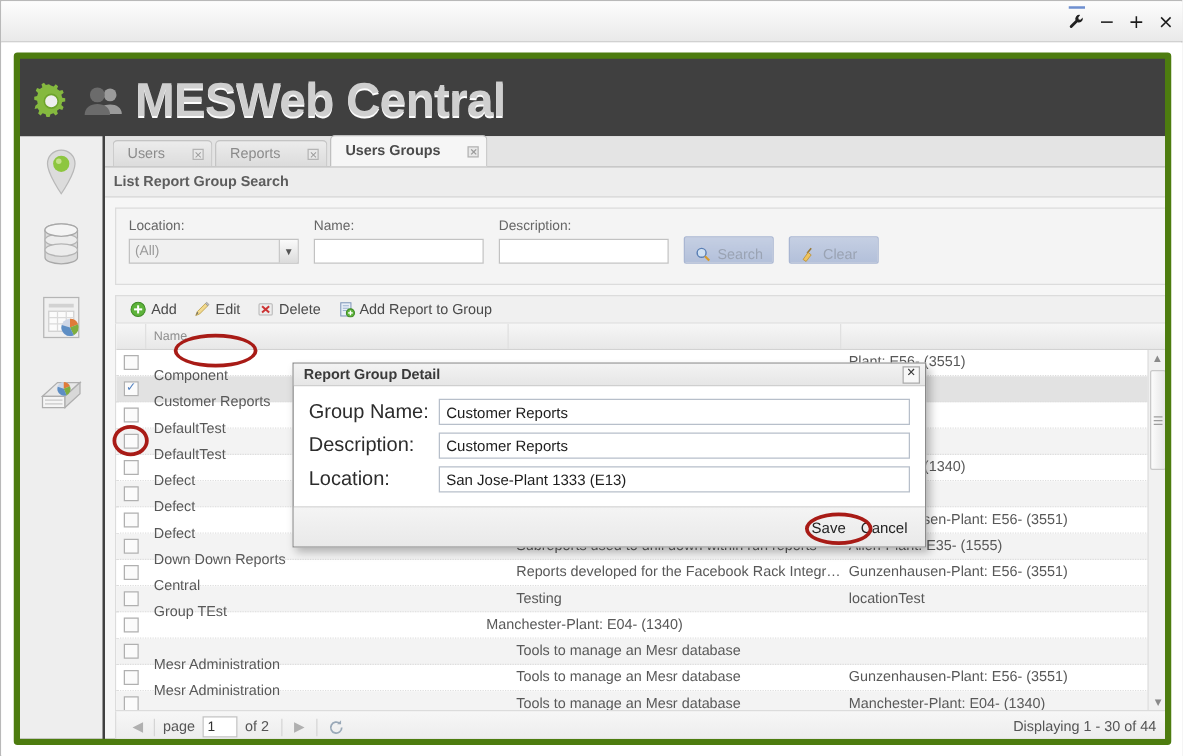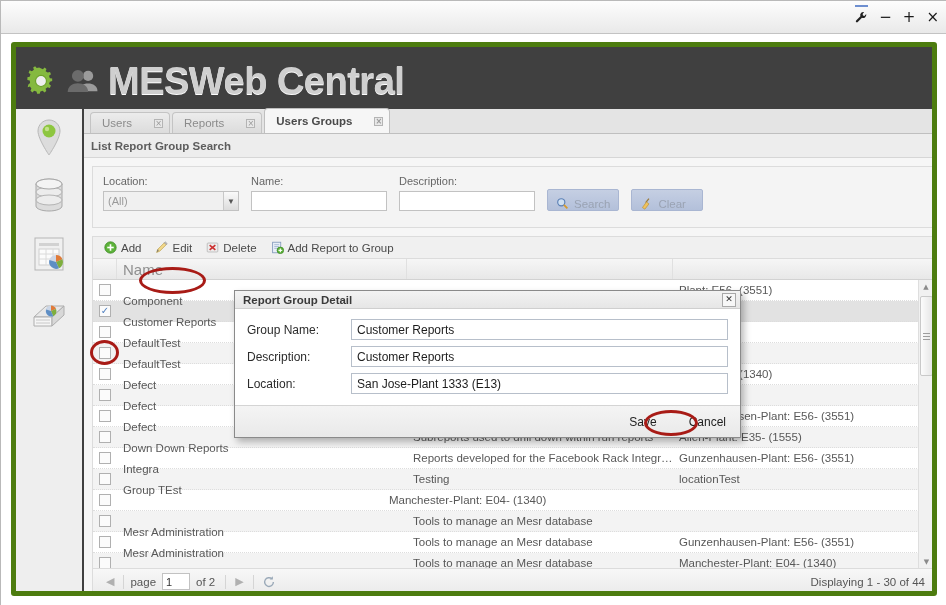--- a/index.html
+++ b/index.html
@@ -204,21 +204,21 @@
     height: 310px;
     background: #ffffff;
     border: 1px solid #dcdcdc;
     border-top: none;
     overflow: hidden;
   }
   #grid-head {
     display: flex; height: 21px;
     background: linear-gradient(to bottom,#f6f6f6,#e8e8e8);
     border-bottom: 1px solid #d2d2d2;
-    font-size: 15px; color: #8e8e8e;
+    font-size: 10px; color: #8e8e8e;
   }
   .gh-cb { width: 24px; border-right: 1px solid #e0e0e0; }
   .gh-name { width: 290px; padding-left: 6px; display: flex; align-items: center; border-right: 1px solid #e0e0e0; }
   .gh-desc { width: 266px; padding-left: 6px; display: flex; align-items: center; border-right: 1px solid #e0e0e0; }
   .gh-loc  { flex: 1; padding-left: 6px; display: flex; align-items: center; }
 
   .grow {
     display: flex; height: 21px;
     border-bottom: 1px dotted #dddddd;
     font-size: 11.5px; color: #585858;
@@ -308,37 +308,37 @@
   #dlg-close {
     margin-left: auto;
     width: 14px; height: 14px;
     border: 1px solid #a9a9a9; background: #f7f7f7;
     display: flex; align-items: center; justify-content: center;
     font-size: 9px; color: #333; cursor: pointer; line-height: 1;
     font-family: "DejaVu Sans", sans-serif;
   }
   #dlg-body { padding: 10px 12px 6px 12px; }
   .dlg-row { display: flex; align-items: center; margin-bottom: 6px; }
-  .dlg-label { width: 104px; font-size: 12px; color: #2c2c2c; }
+  .dlg-label { width: 104px; font-size: 16px; color: #2c2c2c; }
   .dlg-input {
     flex: 1; height: 21px;
     border: 1px solid #b7bfca; background: #ffffff;
     font-size: 12px; color: #1d1d1d; padding: 0 5px;
     font-family: "Liberation Sans", sans-serif;
   }
   #dlg-foot {
     position: absolute; left: 0; bottom: 0;
     width: 505px; height: 32px;
     background: linear-gradient(to bottom,#f4f4f4,#e9e9e9);
     border-top: 1px solid #d4d4d4;
     display: flex; align-items: center; justify-content: flex-end;
     gap: 12px; padding-right: 14px;
     font-size: 12px; color: #222;
   }
-  .dlg-link { cursor: pointer; margin-left: 20px; }
+  .dlg-link { cursor: pointer; }
 
   
   .anno {
     position: absolute;
     border: 3px solid #a81b16;
     border-radius: 50%;
     pointer-events: none;
     z-index: 90;
   }
   #anno-edit   { left: 123px; top: 220px; width: 67px; height: 27px; }
@@ -595,21 +595,21 @@
                   <span class="cbox"></span>
                 </div>
                 <div class="gc-name">Down Down Reports</div>
                 <div class="gc-desc">Subreports used to drill down within run reports</div>
                 <div class="gc-loc">Allen-Plant: E35- (1555)</div>
               </div>
               <div class="grow">
                 <div class="gc-cb">
                   <span class="cbox"></span>
                 </div>
-                <div class="gc-name">Integra</div>
+                <div class="gc-name">Central</div>
                 <div class="gc-desc">Reports developed for the Facebook Rack Integra…</div>
                 <div class="gc-loc">Gunzenhausen-Plant: E56- (3551)</div>
               </div>
               <div class="grow alt">
                 <div class="gc-cb">
                   <span class="cbox"></span>
                 </div>
                 <div class="gc-name">Group TEst</div>
                 <div class="gc-desc">Testing</div>
                 <div class="gc-loc">locationTest</div>

